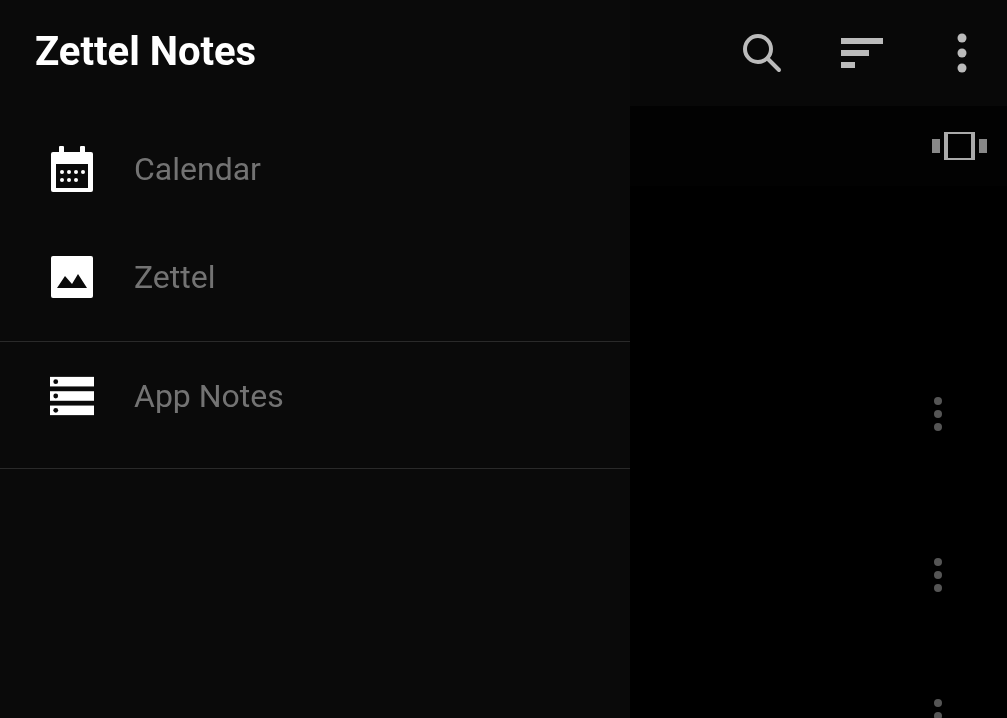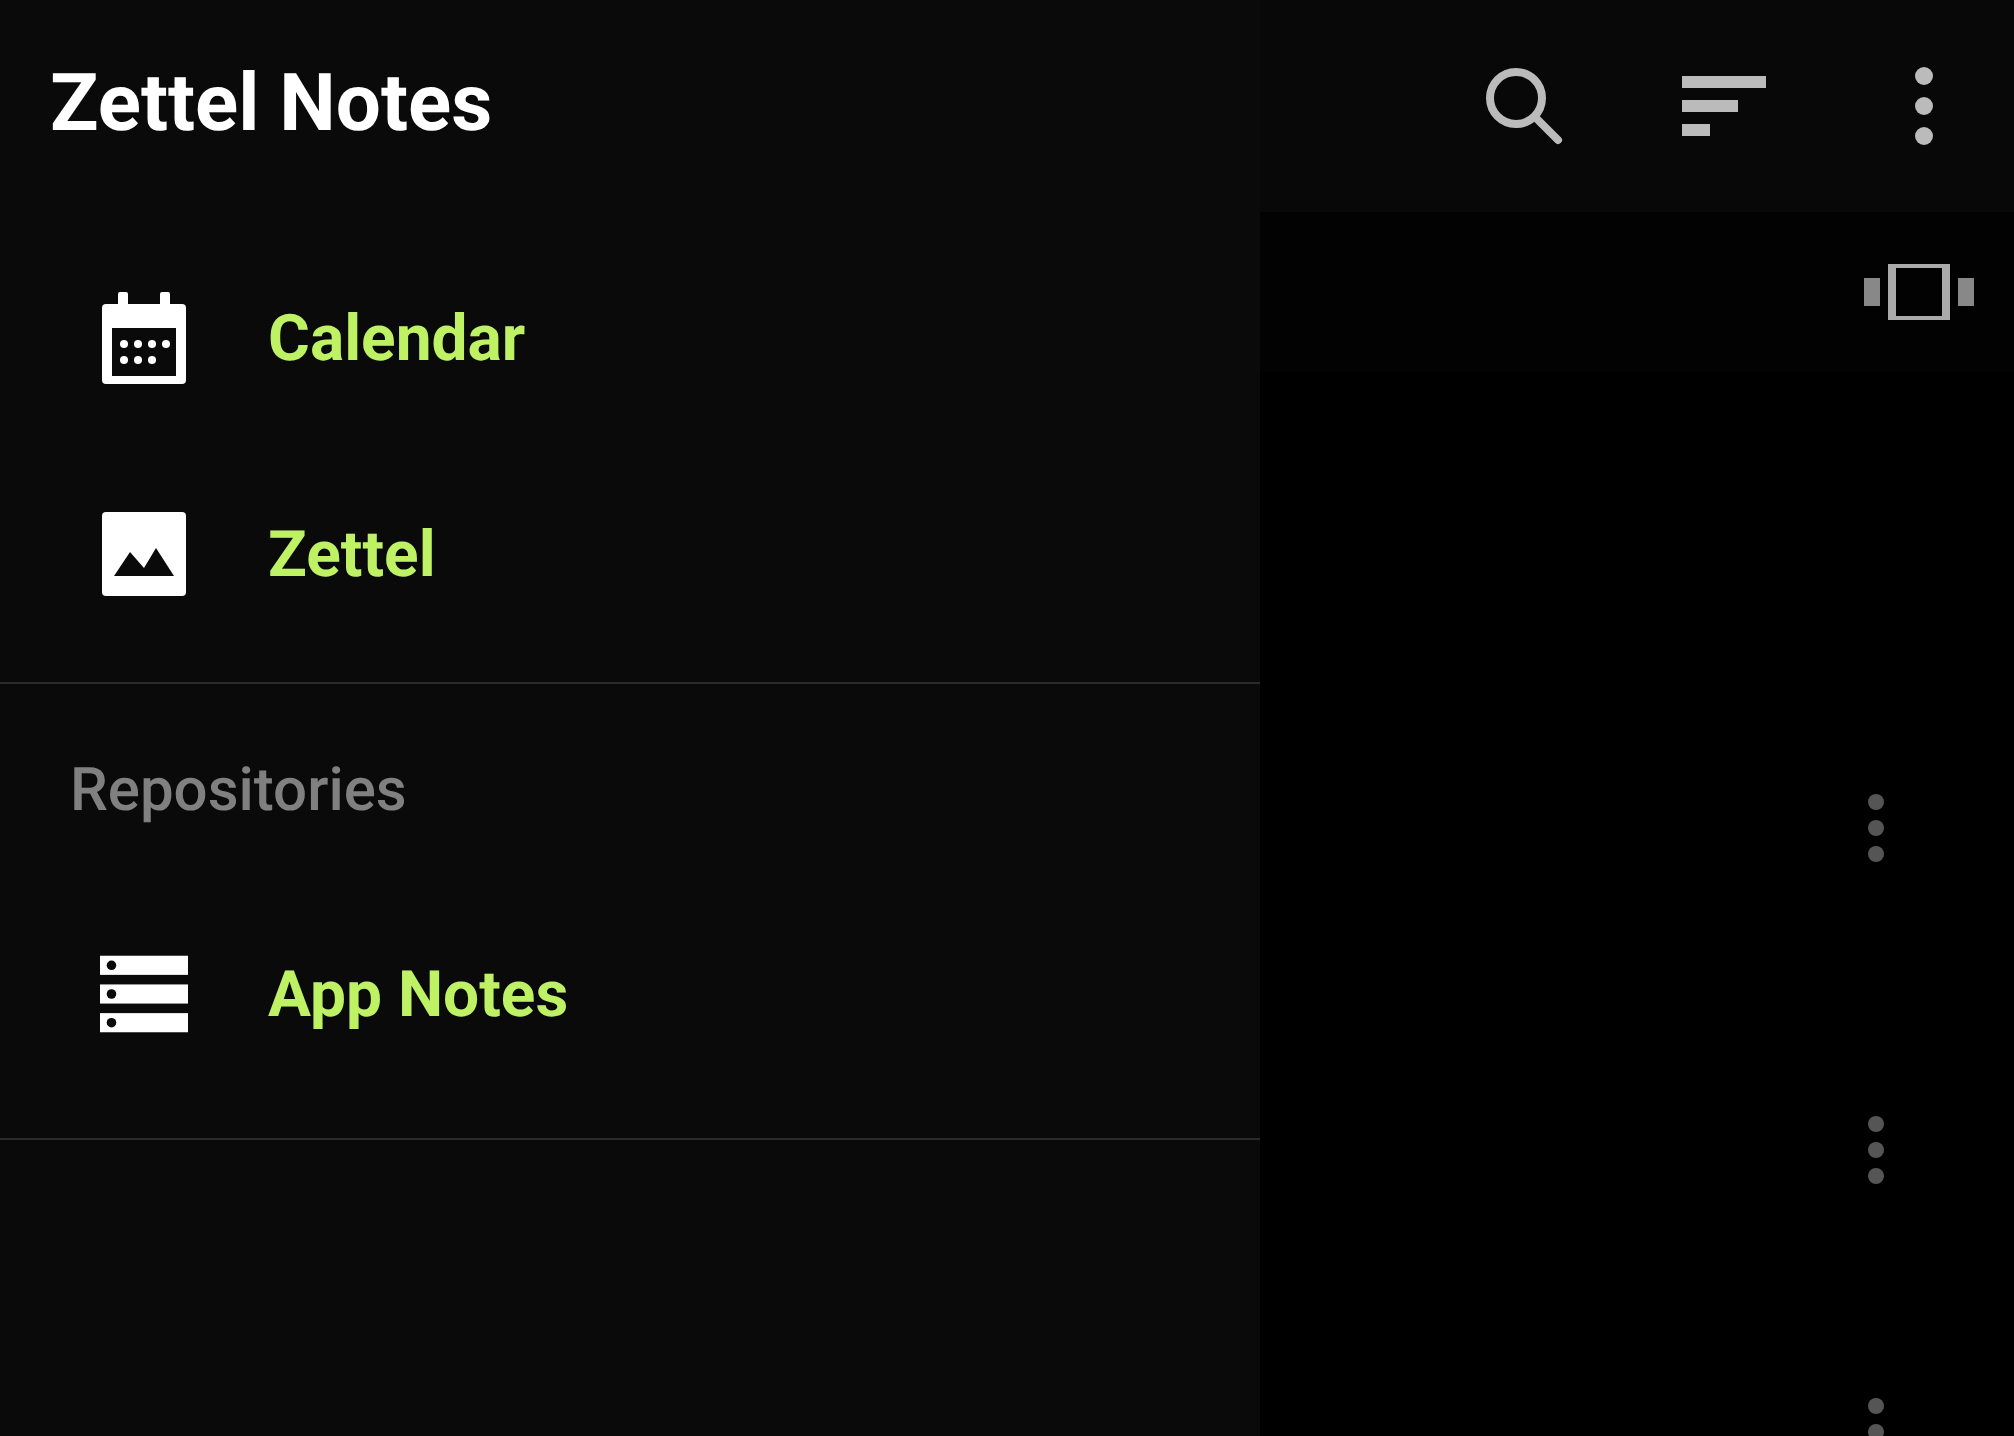--- a/index.html
+++ b/index.html
@@ -23,42 +23,42 @@
       height: 100%;
       background: #0a0a0a;
       z-index: 10;
       display: flex;
       flex-direction: column;
     }
     .drawer-title {
       color: #ffffff;
       font-size: 40px;
       font-weight: 700;
-      padding: 28px 35px 40px 25px;
+      padding: 28px 35px 40px 35px;
     }
     .drawer-item {
       display: flex;
       align-items: center;
       height: 108px;
       padding: 0 50px;
       cursor: pointer;
     }
     .drawer-item-icon {
       width: 44px;
       height: 44px;
       display: flex;
       align-items: center;
       justify-content: center;
       margin-right: 40px;
       flex-shrink: 0;
     }
     .drawer-item-label {
-      color: #bef264;
+      color: #737373;
       font-size: 32px;
-      font-weight: 700;
+      font-weight: 400;
     }
     .drawer-divider {
       height: 1px;
       background: #2a2a2a;
       margin: 10px 0 0 0;
     }
     .drawer-section-header {
       color: #808080;
       font-size: 30px;
       font-weight: 500;
@@ -165,21 +165,20 @@
       <svg width="42" height="42" viewBox="0 0 42 42" fill="none">
         <rect x="0" y="0" width="42" height="42" fill="#ffffff" rx="2"></rect>
         <path d="M 6 32 L 14 20 L 21 28 L 27 18 L 36 32 Z" fill="#0a0a0a"></path>
       </svg>
     </div>
     <div class="drawer-item-label">Zettel</div>
   </div>
 
   <div class="drawer-divider"></div>
 
-  <div class="drawer-section-header">Repositories</div>
 
   <div class="drawer-item">
     <div class="drawer-item-icon">
       <svg width="46" height="40" viewBox="0 0 46 40" fill="none">
         <rect x="0" y="0" width="46" height="10" fill="#ffffff"></rect>
         <rect x="0" y="15" width="46" height="10" fill="#ffffff"></rect>
         <rect x="0" y="30" width="46" height="10" fill="#ffffff"></rect>
         <circle cx="6" cy="5" r="2.5" fill="#0a0a0a"></circle>
         <circle cx="6" cy="20" r="2.5" fill="#0a0a0a"></circle>
         <circle cx="6" cy="35" r="2.5" fill="#0a0a0a"></circle>

